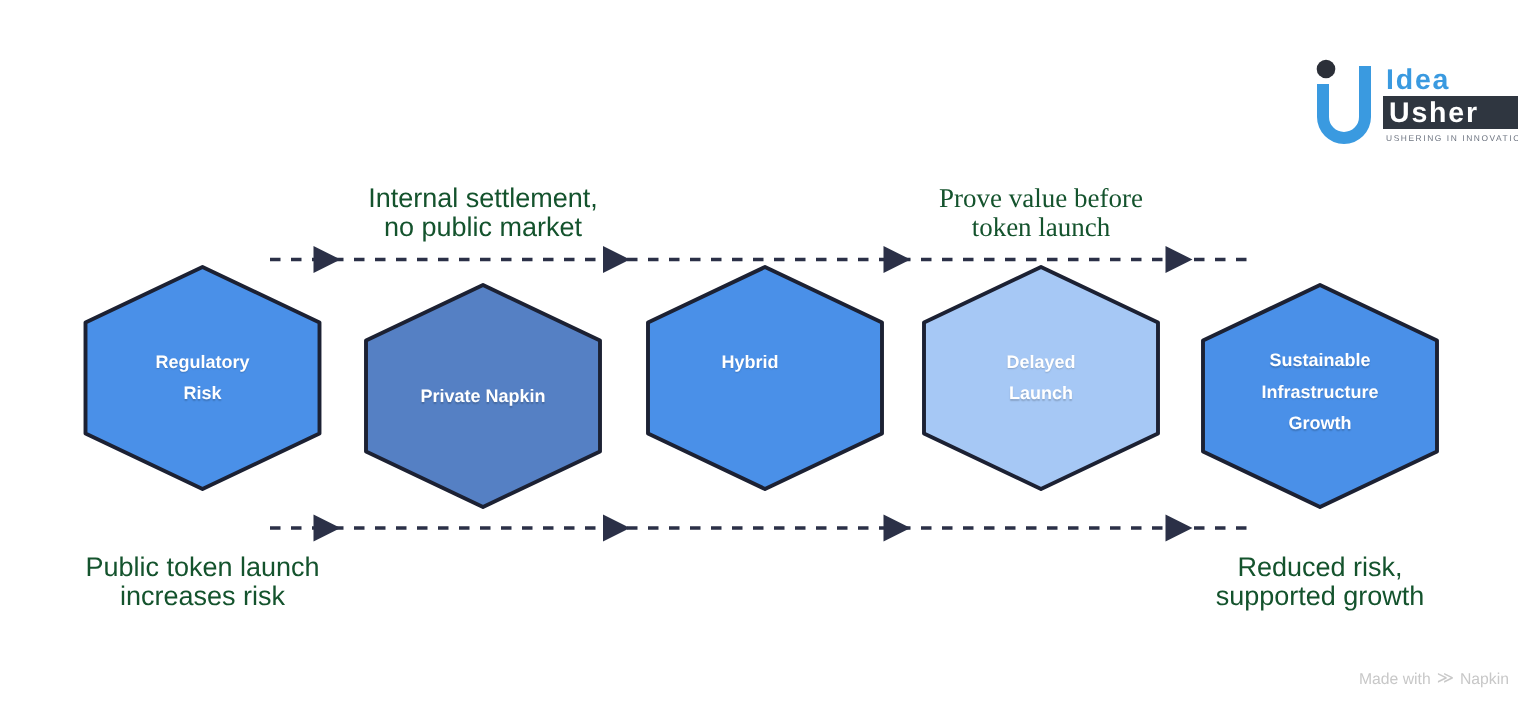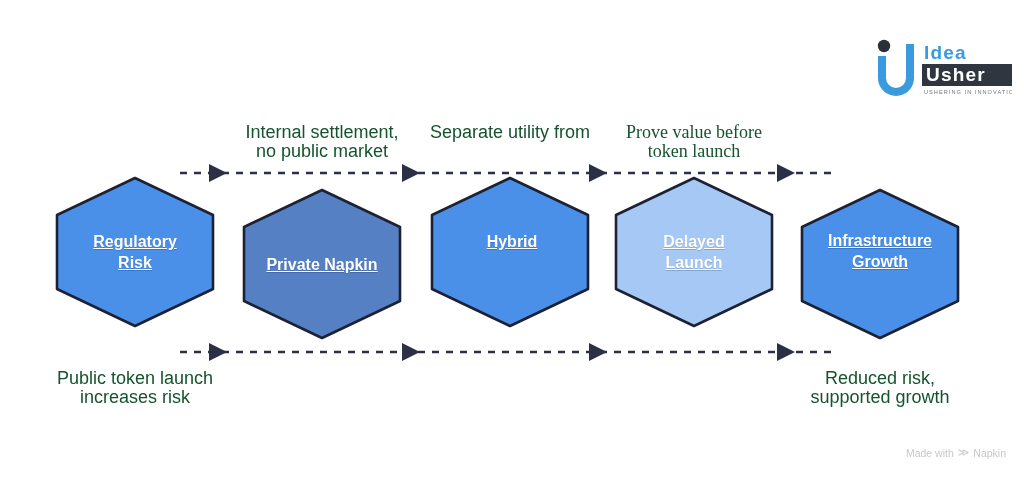--- a/index.html
+++ b/index.html
@@ -49,27 +49,26 @@
     font-family: "Liberation Sans", sans-serif;
     white-space: nowrap;
   }
   .conn-label .l1, .conn-label .l2 { display: block; }
 
   .hex-label {
     position: absolute;
     text-align: center;
     color: #ffffff;
     font-weight: bold;
-    font-size: 16px;
+    font-size: 12px;
     line-height: 21px;
     font-family: "Liberation Sans", sans-serif;
     text-shadow: 0 1px 1px rgba(0,0,0,0.18);
     white-space: nowrap;
     pointer-events: none;
-    text-decoration: underline;
   }
   .hex-label span { display: block; }
 
   #watermark {
     position: absolute;
     right: 18px;
     bottom: 26px;
     font-size: 10.5px;
     color: #c8c8c8;
     font-family: "Liberation Sans", sans-serif;
@@ -143,41 +142,41 @@
 
   <div class="hex-label" style="left:55px; top:231px; width:160px;">
     <span>Regulatory</span>
     <span>Risk</span>
   </div>
 
   <div class="hex-label" style="left:242px; top:254px; width:160px;">
     <span>Private Napkin</span>
   </div>
 
-  <div class="hex-label" style="left:442px; top:231px; width:140px;">
+  <div class="hex-label" style="left:430px; top:231px; width:140px;">
     <span>Hybrid</span>
   </div>
 
   <div class="hex-label" style="left:614px; top:231px; width:160px;">
     <span>Delayed</span>
     <span>Launch</span>
   </div>
 
   <div class="hex-label" style="left:800px; top:230px; width:160px;">
+    <span>Sustainable</span>
     <span>Infrastructure</span>
     <span>Growth</span>
   </div>
 
   <div class="conn-label" style="left:202px; top:123px; width:240px;">
     <span class="l1">Internal settlement,</span>
     <span class="l2">no public market</span>
   </div>
 
   <div class="conn-label" style="left:390px; top:123px; width:240px;">
-    <span class="l1">Separate utility from</span>
   </div>
 
   <div class="conn-label" style="left:574px; top:123px; width:240px;font-family:Liberation Serif, serif;">
     <span class="l1">Prove value before</span>
     <span class="l2">token launch</span>
   </div>
 
   <div class="conn-label" style="left:15px; top:369px; width:240px;">
     <span class="l1">Public token launch</span>
     <span class="l2">increases risk</span>

